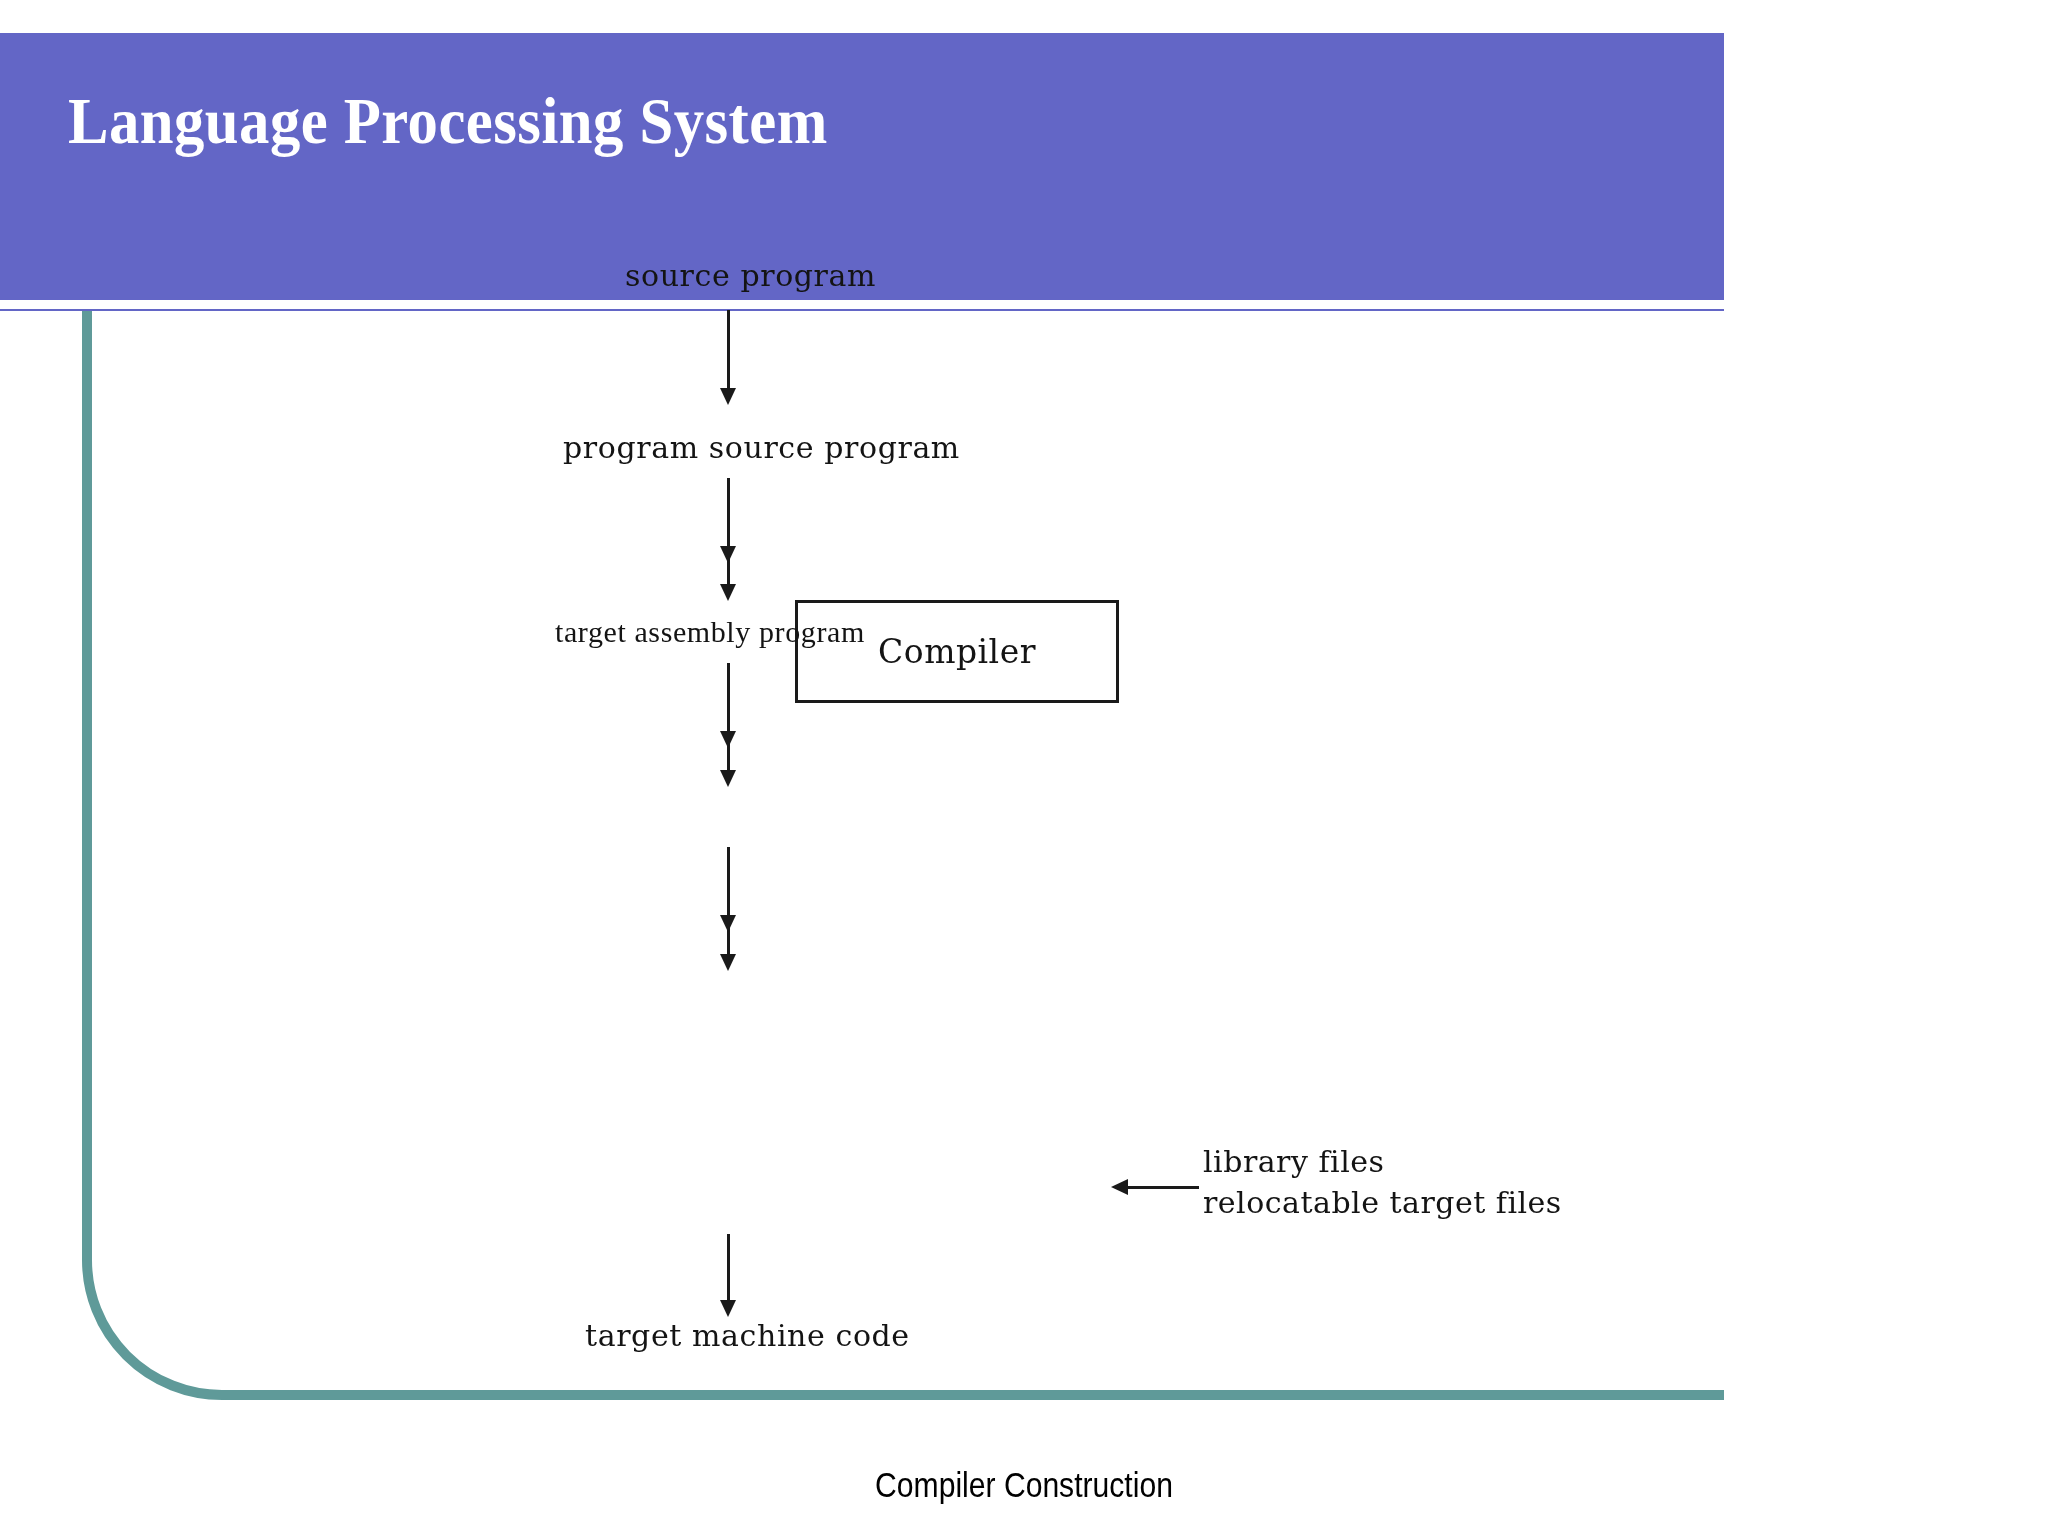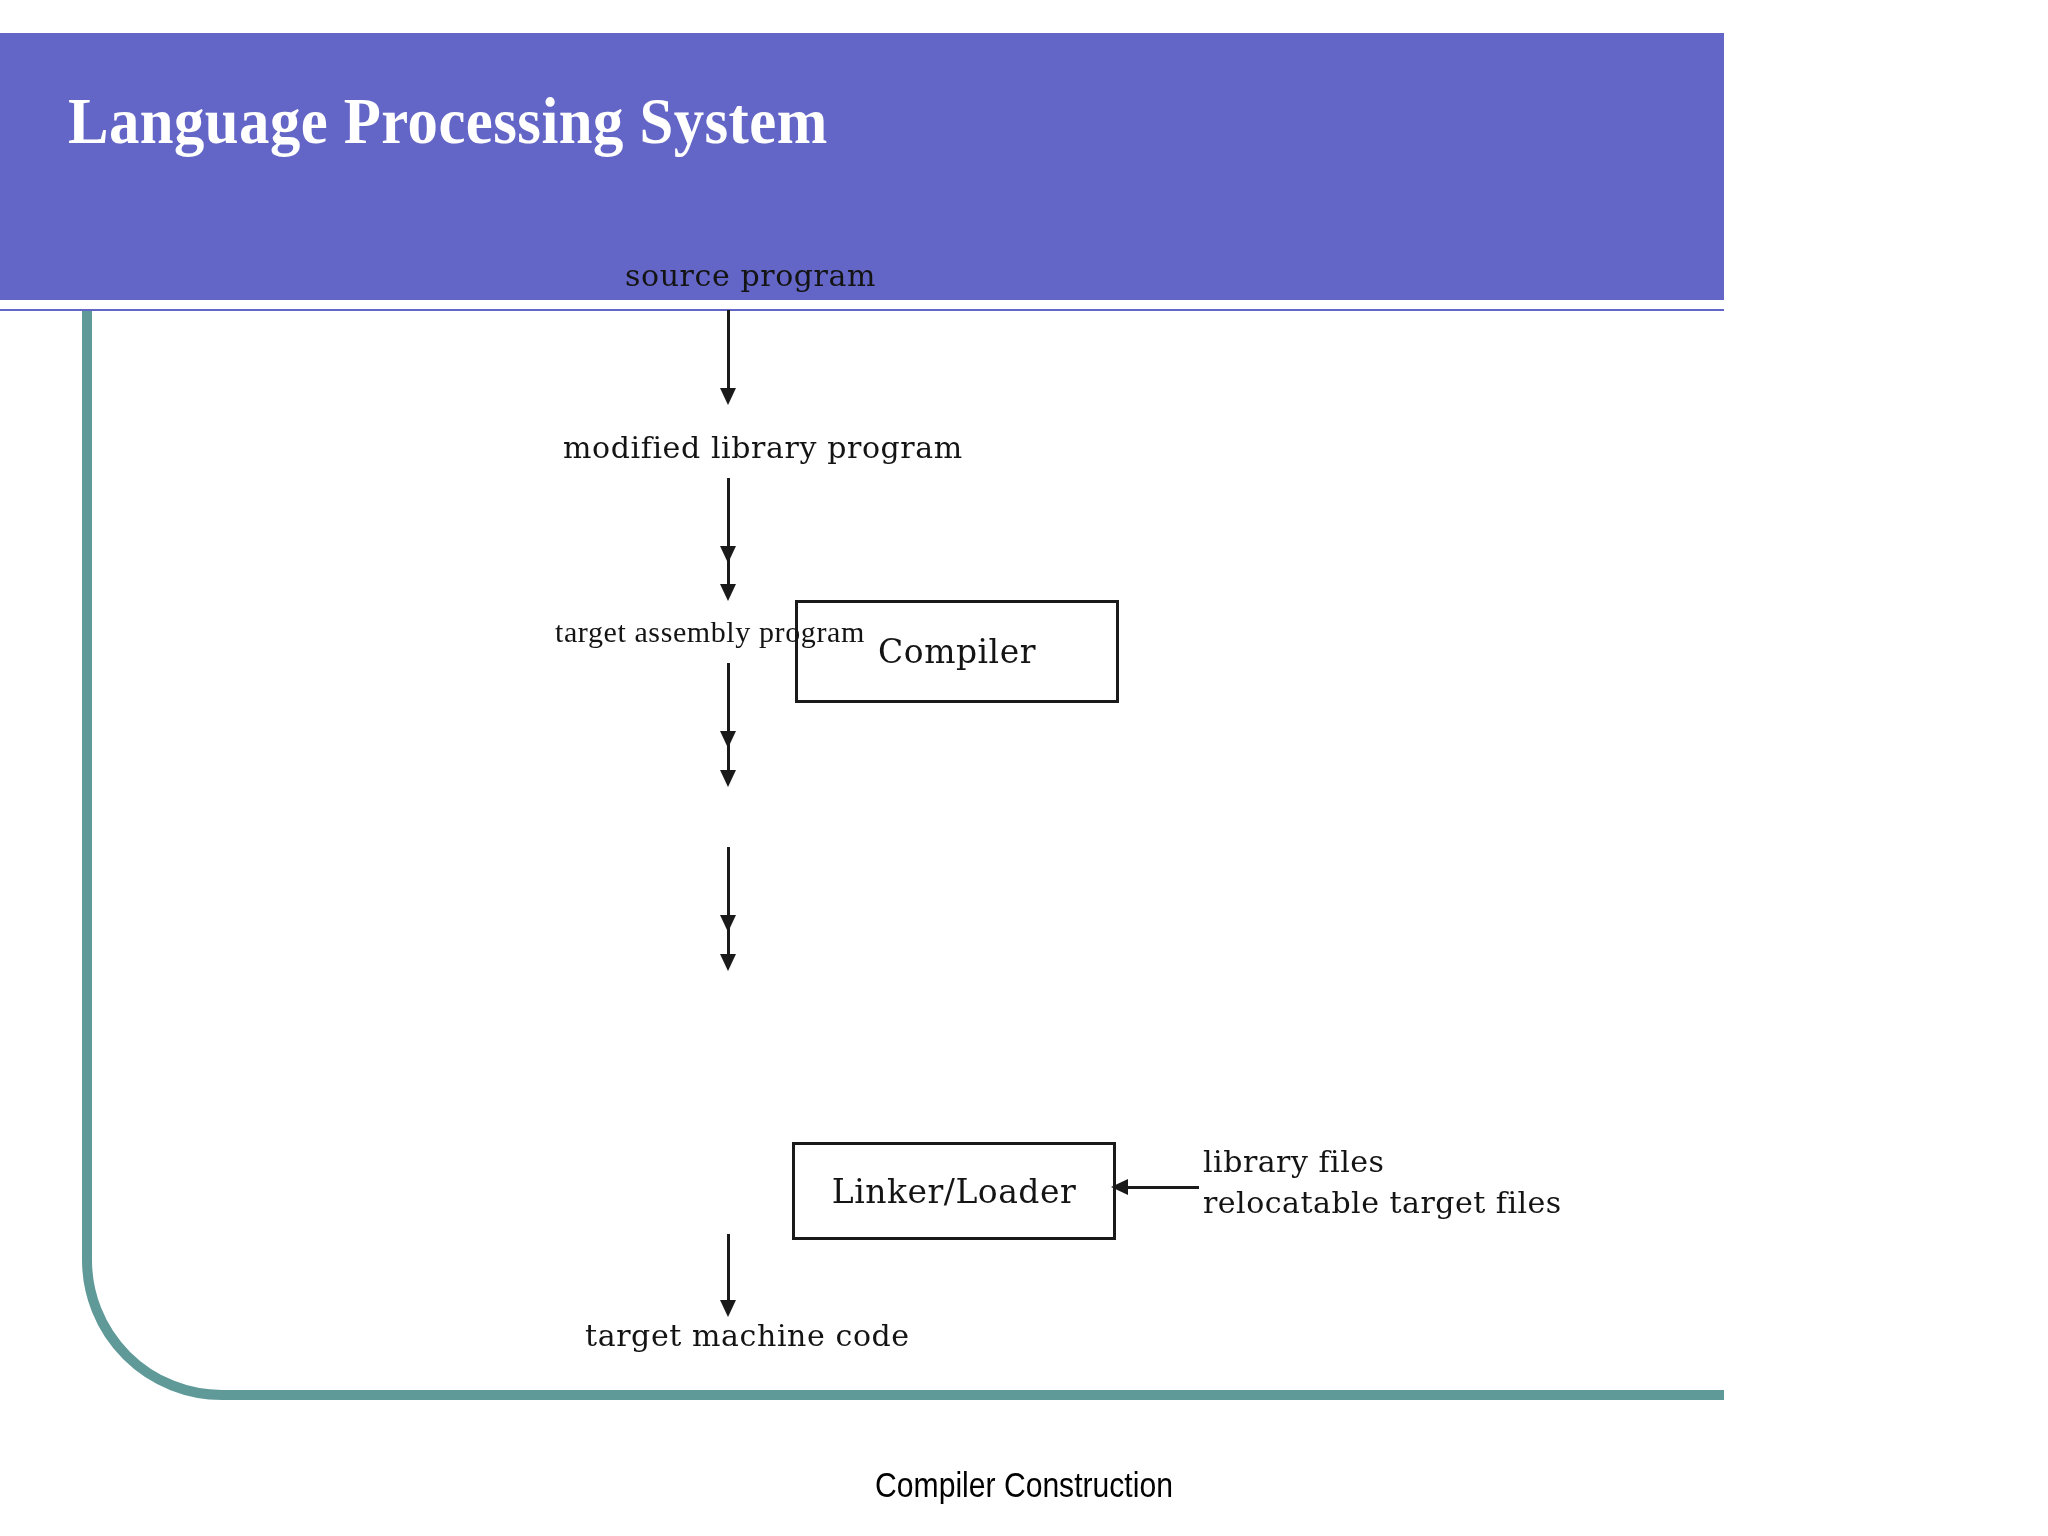--- a/index.html
+++ b/index.html
@@ -170,36 +170,35 @@
   <div class="header-title">Language Processing System</div>
 
   <div class="diagram">
 
     <div class="dg-label" style="left:-75px; top:-60px;">source program</div>
     <div class="dg-arrow" style="left:27px; top:-8px; height:80px;"></div>
 
 
     <div class="dg-arrow" style="left:27px; top:193px; height:75px;"></div>
 
-    <div class="dg-label" style="left:-137px; top:112px;">modified library program</div>
+    <div class="dg-label" style="left:-137px; top:112px;">program source program</div>
     <div class="dg-arrow" style="left:27px; top:160px; height:70px;"></div>
 
     <div class="dg-box" style="left:95px; top:282px; width:318px; height:97px;">Compiler</div>
 
     <div class="dg-arrow" style="left:27px; top:379px; height:75px;"></div>
 
     <div class="dg-label" style="left:-145px; top:297px;font-family:Liberation Serif, serif;">target assembly program</div>
     <div class="dg-arrow" style="left:27px; top:345px; height:70px;"></div>
 
 
     <div class="dg-arrow" style="left:27px; top:563px; height:75px;"></div>
 
     <div class="dg-arrow" style="left:27px; top:529px; height:70px;"></div>
 
-    <div class="dg-box" style="left:92px; top:824px; width:318px; height:92px;">Linker/Loader</div>
 
     <div class="dg-arrow-left" style="left:427px; top:868px; width:72px;"></div>
 
     <div class="side-label" style="left:503px; top:825px;">library files</div>
     <div class="side-label" style="left:503px; top:866px;">relocatable target files</div>
 
     <div class="dg-arrow" style="left:27px; top:916px; height:68px;"></div>
 
     <div class="dg-label" style="left:-115px; top:1000px;">target machine code</div>
   </div>

